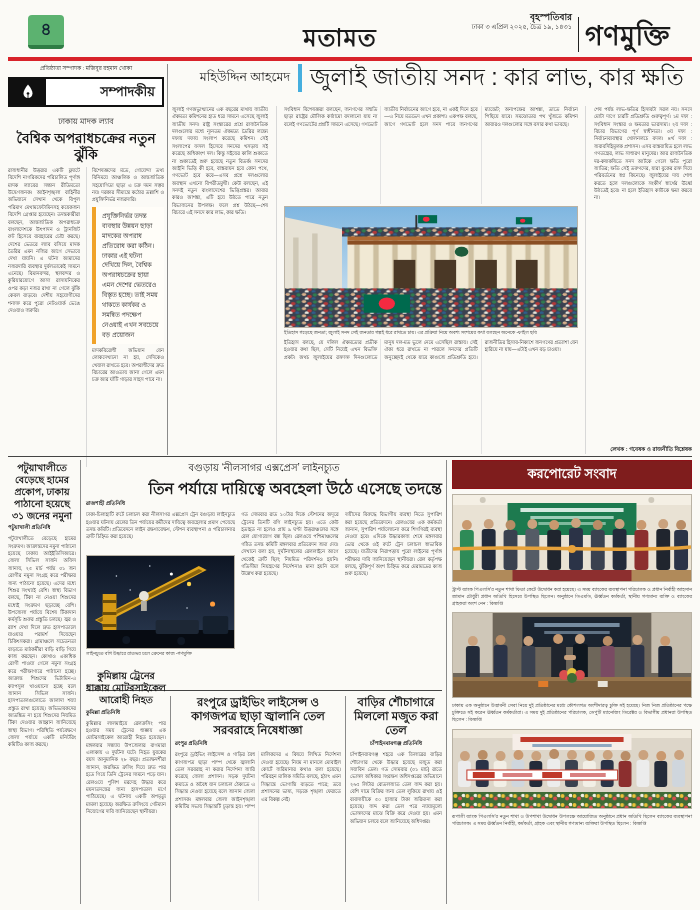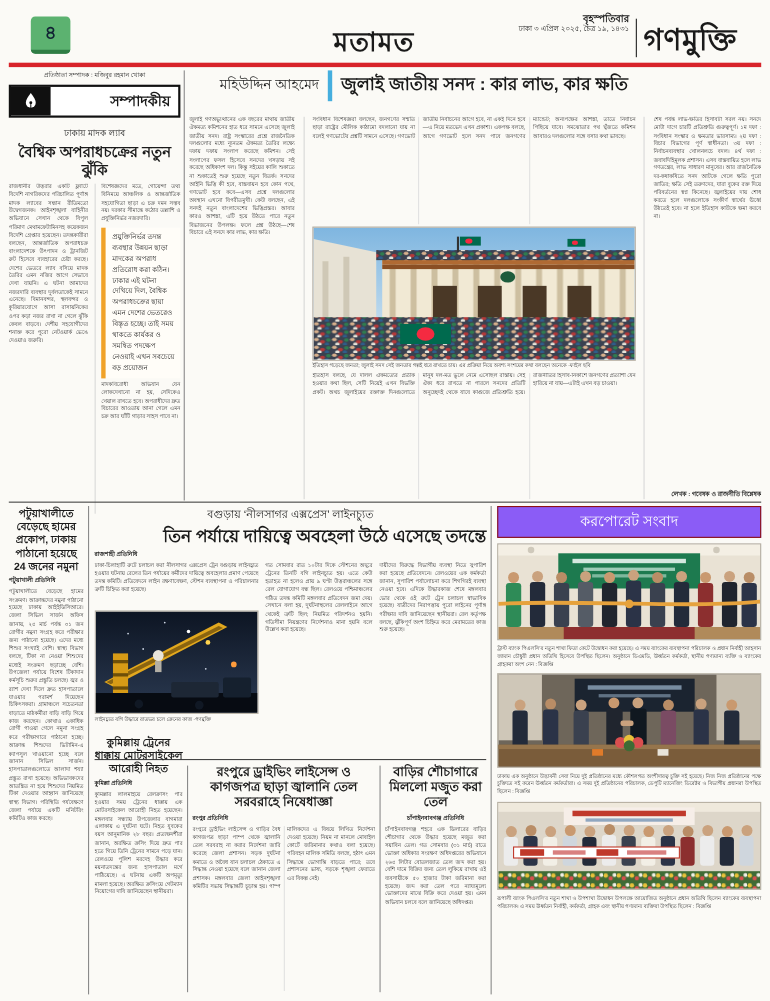--- a/index.html
+++ b/index.html
@@ -34,21 +34,21 @@
   .ed-headline{text-align:center;font-size:13.5px;font-weight:800;line-height:1.15;margin-bottom:5px;}
   .ed-cols{display:flex;gap:6px;}
   .ed-col{width:74px;}
   .ed-col2{width:74px;display:flex;flex-direction:column;gap:3px;border-left:1px solid #d9d9d9;padding-left:5px;}
   .pull-quote{border-left:4px solid #f0a229;padding:4px 2px 4px 6px;font-size:6.4px;
               line-height:1.55;color:#222;background:#fffdf8;}
   
   .ma-head{display:flex;align-items:center;margin-bottom:14px;}
   .ma-byline{width:118px;text-align:right;font-size:12.5px;color:#222;}
   .blue-bar{width:4px;height:28px;background:#45aede;margin:0 8px;}
-  .ma-headline{flex:1;margin:0;font-size:16px;font-weight:700;line-height:1.1;white-space:nowrap;}
+  .ma-headline{flex:1;margin:0;font-size:23px;font-weight:400;line-height:1.1;white-space:nowrap;}
   .ma-body{display:flex;gap:8px;height:348px;overflow:hidden;}
   .ma-center{flex:1;display:flex;flex-direction:column;border-left:1px solid #d8d8d8;
              border-right:1px solid #d8d8d8;padding:0 7px;}
   .cc3{column-count:3;column-gap:7px;column-rule:1px solid #e2e2e2;}
   .ma-center-top{height:98px;}
   .ma-center-bottom{flex:1;margin-top:2px;}
   .ma-photo{height:120px;margin:2px 0;}
   .ma-photo svg,.news-photo svg{width:100%;height:100%;display:block;}
   .author-note{font-size:5.6px;font-weight:bold;text-align:right;margin-top:3px;}
   
@@ -56,22 +56,22 @@
   .sub-headline{text-align:right;font-size:15.5px;font-weight:800;line-height:1.12;margin:0 0 3px;}
   .small-headline{text-align:center;font-size:9.5px;font-weight:800;line-height:1.25;margin:0 0 2px;}
   .mid-headline{text-align:center;font-size:11.5px;font-weight:800;line-height:1.2;margin:0 0 3px;}
   .tr-body{display:flex;gap:6px;height:158px;overflow:hidden;}
   .tr-col{width:98px;}
   .tr-colwide{width:150px;display:flex;flex-direction:column;}
   .tr-photo{height:92px;margin:2px 0;}
   .cc2{column-count:2;column-gap:6px;column-rule:1px solid #e2e2e2;height:150px;overflow:hidden;}
   
   .corp{display:flex;flex-direction:column;gap:5px;}
-  .corp-banner{background:#8b5cf6;border:1px solid #8d1016;color:#fff;text-align:center;
-               font-size:13px;font-weight:400;padding:3px 0;}
+  .corp-banner{background:#7f1d1d;border:1px solid #8d1016;color:#fff;text-align:center;
+               font-size:13px;font-weight:700;padding:3px 0;}
   .news-photo{border:1px solid #b9b2a4;background:#ddd;}
 </style>
 </head>
 <body>
 
 <div class="page">
 
   <div class="abs pagenum" style="left:28px;top:15px;">
     <span>৪</span>
   </div>
@@ -169,21 +169,21 @@
       <div style="width:98px;display:flex;flex-direction:column;">
         <div class="body-text" style="flex:1;">শেষ পর্যন্ত লাভ-ক্ষতির হিসাবটা সরল নয়। সনদে মোটা দাগে চারটি প্রতিশ্রুতি গুরুত্বপূর্ণ। ১ম দফা : সংবিধান সংস্কার ও ক্ষমতার ভারসাম্য। ২য় দফা : বিচার বিভাগের পূর্ণ স্বাধীনতা। ৩য় দফা : নির্বাচনব্যবস্থার খোলনলচে বদল। ৪র্থ দফা : জবাবদিহিমূলক প্রশাসন। এসব বাস্তবায়িত হলে লাভ গণতন্ত্রের, লাভ সাধারণ মানুষের। আর রাজনৈতিক দর-কষাকষিতে সনদ আটকে গেলে ক্ষতি পুরো জাতির; ক্ষতি সেই তরুণদের, যারা বুকের রক্ত দিয়ে পরিবর্তনের স্বপ্ন কিনেছে। জুলাইয়ের দায় শোধ করতে হলে দলগুলোকে সংকীর্ণ স্বার্থের ঊর্ধ্বে উঠতেই হবে। না হলে ইতিহাস কাউকে ক্ষমা করবে না।</div>
         <div class="author-note">লেখক : গবেষক ও রাজনীতি বিশ্লেষক</div>
       </div>
     </div>
   </div>
 
   <div class="abs hrule" style="left:8px;top:456px;width:684px;"></div>
 
   <div class="abs" style="left:8px;top:462px;width:68px;height:442px;">
-    <h2 class="small-headline">পটুয়াখালীতে বেড়েছে হামের প্রকোপ, ঢাকায় পাঠানো হয়েছে 24 জনের নমুনা</h2>
+    <h2 class="small-headline">পটুয়াখালীতে বেড়েছে হামের প্রকোপ, ঢাকায় পাঠানো হয়েছে ৩১ জনের নমুনা</h2>
     <div class="byline-sm">পটুয়াখালী প্রতিনিধি</div>
     <div class="body-text" style="height:358px;">পটুয়াখালীতে বেড়েছে হামের সংক্রমণ। আক্রান্তদের নমুনা পাঠানো হয়েছে ঢাকায় আইইডিসিআরে। জেলা সিভিল সার্জন অফিস জানায়, ২৫ মার্চ পর্যন্ত ৩১ জন রোগীর নমুনা সংগ্রহ করে পরীক্ষার জন্য পাঠানো হয়েছে। এদের মধ্যে শিশুর সংখ্যাই বেশি। স্বাস্থ্য বিভাগ বলছে, টিকা না নেওয়া শিশুদের মধ্যেই সংক্রমণ ছড়াচ্ছে বেশি। উপজেলা পর্যায়ে বিশেষ টিকাদান কর্মসূচি শুরুর প্রস্তুতি চলছে। জ্বর ও র‌্যাশ দেখা দিলে দ্রুত হাসপাতালে যাওয়ার পরামর্শ দিয়েছেন চিকিৎসকরা। গ্রামাঞ্চলে সচেতনতা বাড়াতে মাঠকর্মীরা বাড়ি বাড়ি গিয়ে কাজ করছেন। কোথাও একাধিক রোগী পাওয়া গেলে নমুনা সংগ্রহ করে পরীক্ষাগারে পাঠানো হচ্ছে। আক্রান্ত শিশুদের ভিটামিন-এ ক্যাপসুল খাওয়ানো হচ্ছে বলে জানান সিভিল সার্জন। হাসপাতালগুলোতে আলাদা শয্যা প্রস্তুত রাখা হয়েছে। অভিভাবকদের আতঙ্কিত না হয়ে শিশুদের নিয়মিত টিকা দেওয়ার আহ্বান জানিয়েছে স্বাস্থ্য বিভাগ। পরিস্থিতি পর্যবেক্ষণে জেলা পর্যায়ে একটি মনিটরিং কমিটিও কাজ করছে।</div>
   </div>
 
   <div class="abs vline" style="left:80px;top:460px;height:444px;"></div>
 
   <div class="abs" style="left:86px;top:460px;width:356px;height:226px;">
     <div class="sub-kicker">বগুড়ায় ‘নীলসাগর এক্সপ্রেস’ লাইনচ্যুত</div>
     <h2 class="sub-headline">তিন পর্যায়ে দায়িত্বে অবহেলা উঠে এসেছে তদন্তে</h2>
     <div class="byline-sm">রাজশাহী প্রতিনিধি</div>

